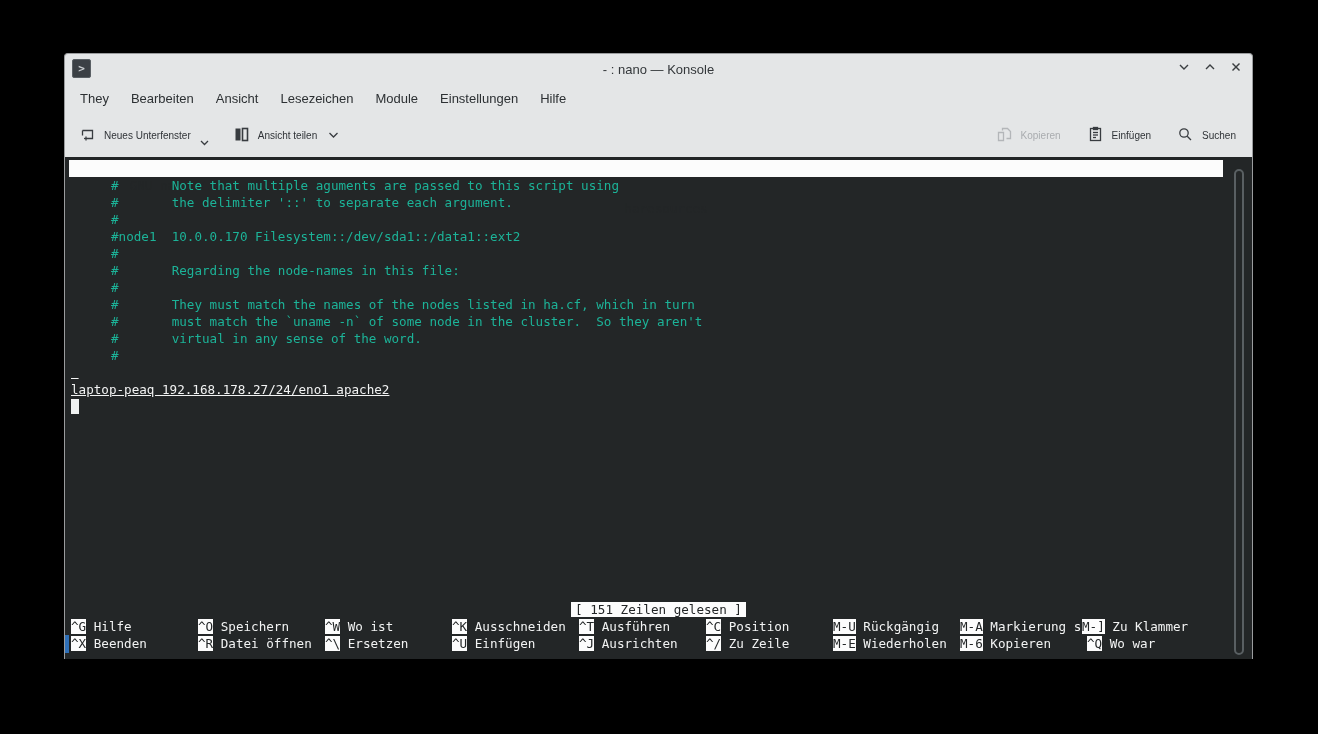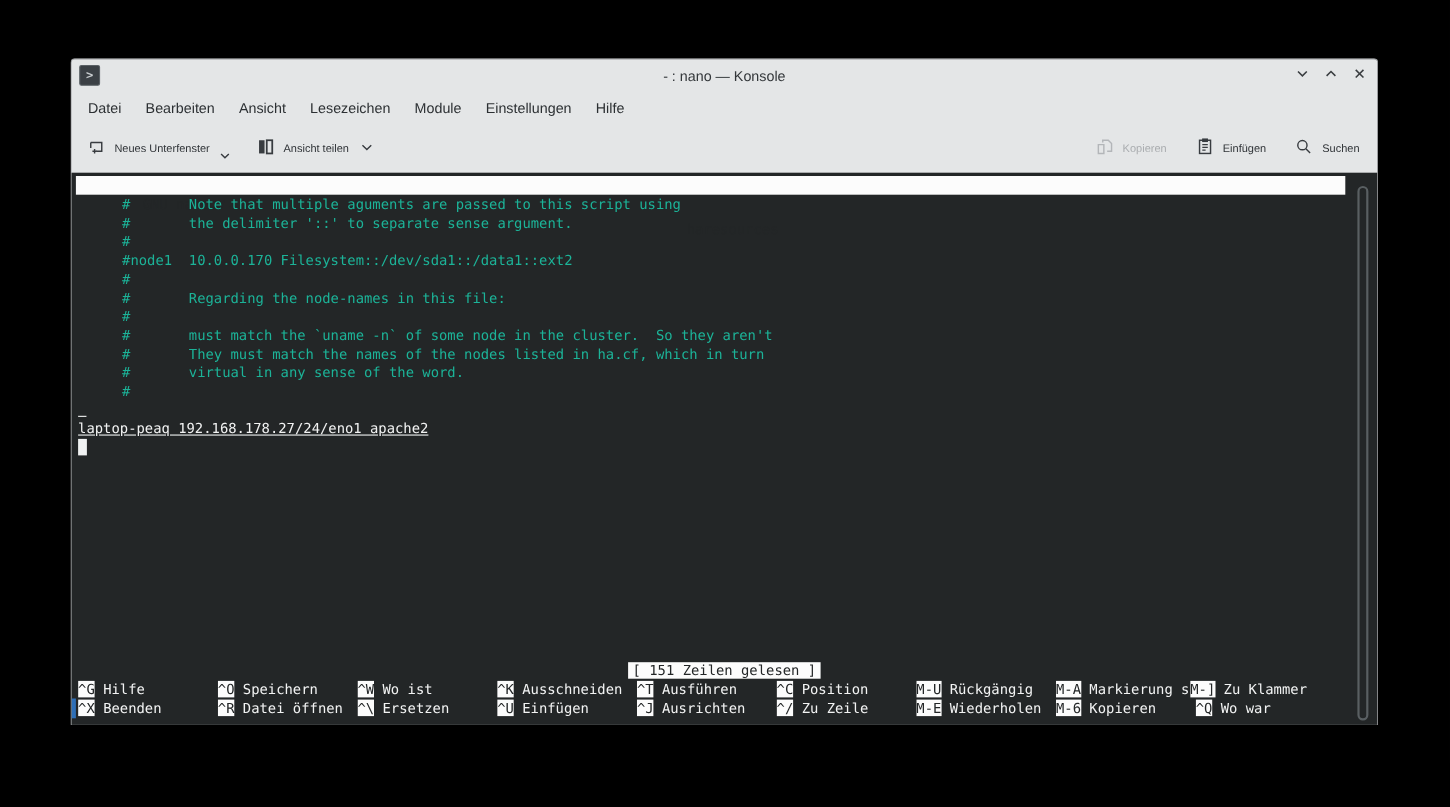--- a/index.html
+++ b/index.html
@@ -96,21 +96,21 @@
           <svg width="14" height="14" viewBox="0 0 14 14">
               <line x1="3.5" y1="3.5" x2="10.5" y2="10.5"></line>
               <line x1="10.5" y1="3.5" x2="3.5" y2="10.5"></line>
             </svg>
         </span>
       </div>
     </div>
   </div>
 
   <div class="menubar" id="menubar">
-      <span class="menu-item">Datei</span>
+      <span class="menu-item">They</span>
       <span class="menu-item">Bearbeiten</span>
       <span class="menu-item">Ansicht</span>
       <span class="menu-item">Lesezeichen</span>
       <span class="menu-item">Module</span>
       <span class="menu-item">Einstellungen</span>
       <span class="menu-item">Hilfe</span>
     </div>
 
   <div class="toolbar">
     <div class="tb-left">
@@ -180,28 +180,28 @@
   </div>
 
   <div class="terminal">
     <div class="nano-header">
       <span>  GNU nano 7.2</span>
       <span class="nano-filename">haresources</span>
     </div>
 
     <div class="term-body" id="term-body">
         <div class="term-line line-comment">#       Note that multiple aguments are passed to this script using</div>
-        <div class="term-line line-comment">#       the delimiter '::' to separate sense argument.</div>
+        <div class="term-line line-comment">#       the delimiter '::' to separate each argument.</div>
         <div class="term-line line-comment">#</div>
         <div class="term-line line-comment">#node1  10.0.0.170 Filesystem::/dev/sda1::/data1::ext2</div>
         <div class="term-line line-comment">#</div>
         <div class="term-line line-comment">#       Regarding the node-names in this file:</div>
         <div class="term-line line-comment">#</div>
+        <div class="term-line line-comment">#       They must match the names of the nodes listed in ha.cf, which in turn</div>
         <div class="term-line line-comment">#       must match the `uname -n` of some node in the cluster.  So they aren't</div>
-        <div class="term-line line-comment">#       They must match the names of the nodes listed in ha.cf, which in turn</div>
         <div class="term-line line-comment">#       virtual in any sense of the word.</div>
         <div class="term-line line-comment">#</div>
         <div class="term-line line-plain"> </div>
         <div class="term-line line-plain">laptop-peaq 192.168.178.27/24/eno1 apache2</div>
         <div class="term-line line-plain"><span class="cursor-block"></span></div>
       </div>
 
     <div class="nano-footer">
       <div class="status-row">
         <span class="status-box">[ 151 Zeilen gelesen ]</span>

